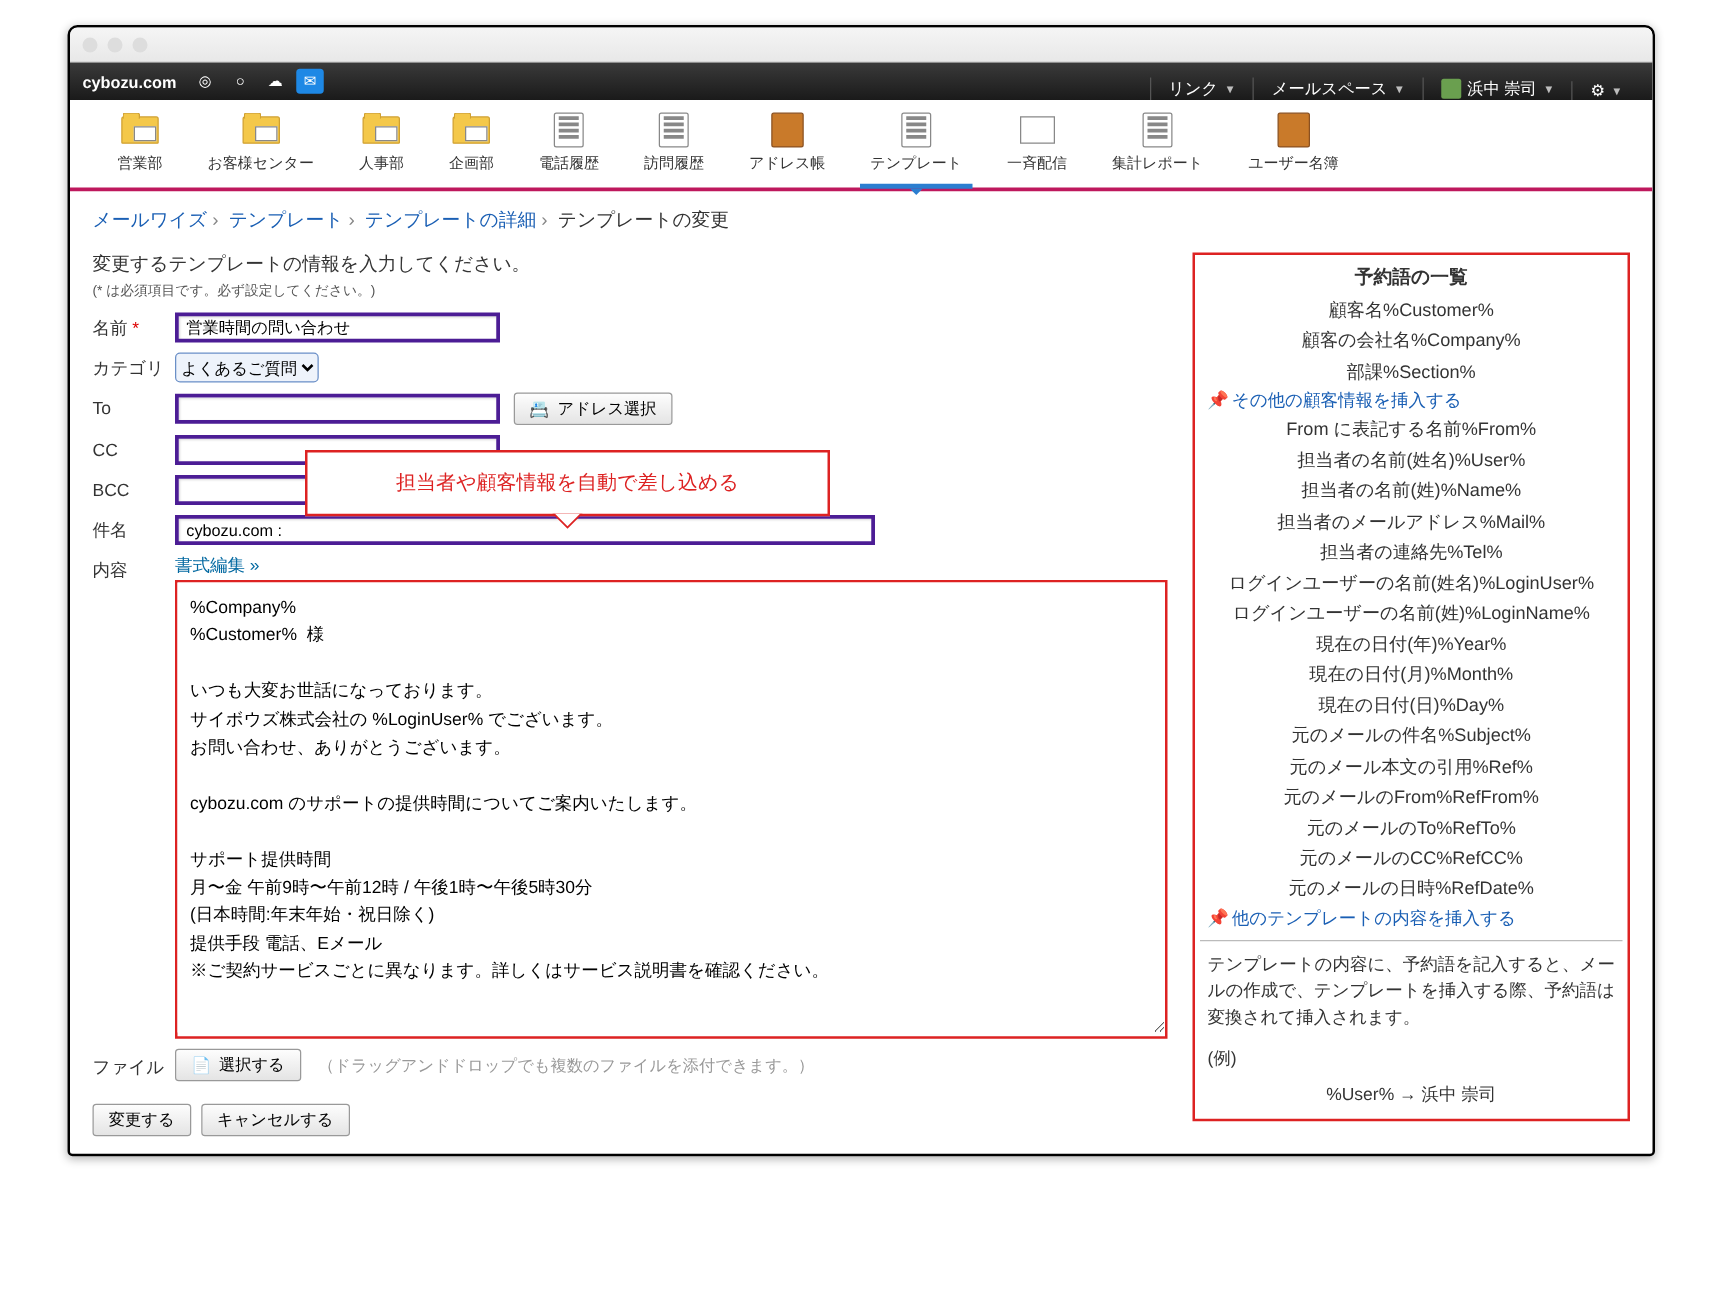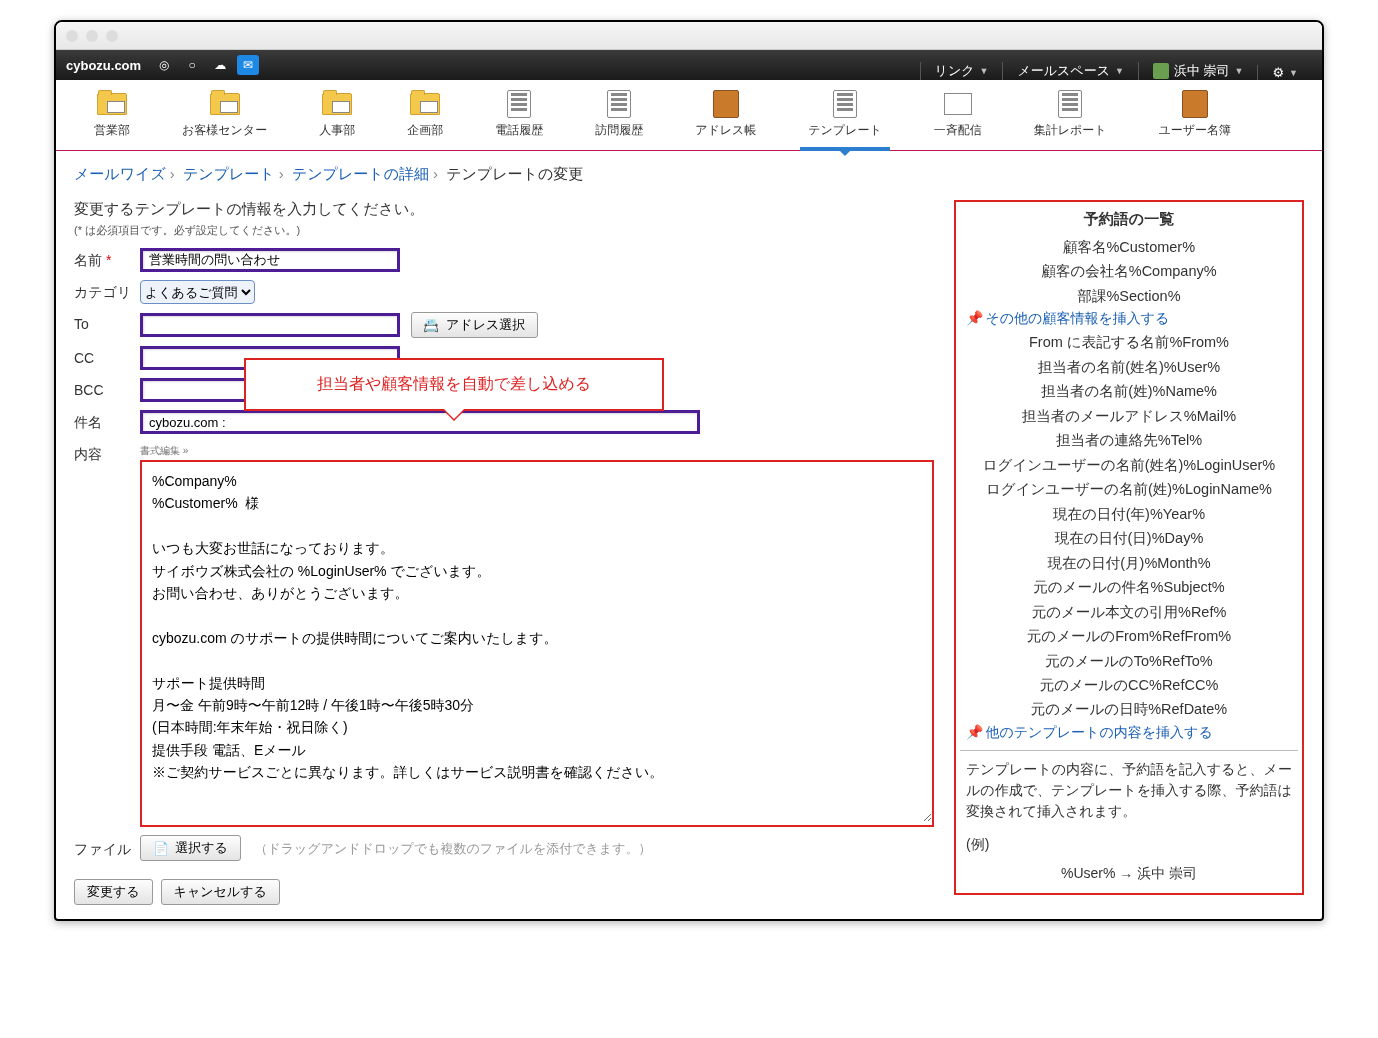--- a/index.html
+++ b/index.html
@@ -12,21 +12,21 @@
     .topbar { height: 30px; background: linear-gradient(#3a3a3a,#1a1a1a); display: flex; align-items: center; padding: 0 10px; color: #fff; font-size: 13px; }
     .brand { font-weight: bold; margin-right: 12px; }
     .topbar-icons { display: flex; gap: 6px; }
     .tb-icon { width: 22px; height: 20px; display:flex;align-items:center;justify-content:center; border-radius:3px; font-size:12px; cursor:pointer; }
     .tb-icon.mail { background:#1e88e5; }
     .topbar-right { margin-left: auto; display: flex; align-items: flex-end; height:100%; }
     .topbar-item { display:flex;align-items:center; padding: 0 14px; border-left:1px solid #555; cursor:pointer; gap:5px; }
     .topbar-item .chev { font-size:9px; opacity:.7;}
     .avatar { width:16px;height:16px;background:#6a9f4f;border-radius:2px; }
     
-    .navbar { display:flex; background:#fff; border-bottom:1px solid #be185d; padding: 6px 30px 0; gap: 36px; }
+    .navbar { display:flex; background:#fff; border-bottom:3px solid #be185d; padding: 6px 30px 0; gap: 20px; }
     .nav-item { display:flex;flex-direction:column;align-items:center; gap:4px; padding:4px 8px 8px; cursor:pointer; font-size:12px; color:#333; position:relative;}
     .nav-icon { width:36px;height:28px; display:flex;align-items:center;justify-content:center; }
     .folder { width:30px;height:22px; background:#f4c84a; border-radius:2px 2px 1px 1px; position:relative; border:1px solid #d0a030; }
     .folder::before { content:''; position:absolute; top:-4px; left:0; width:12px;height:4px; background:#f4c84a; border:1px solid #d0a030; border-bottom:none; border-radius:2px 2px 0 0;}
     .folder .env { position:absolute; bottom:1px;right:1px; width:18px;height:12px; background:#fff; border:1px solid #888; }
     .pad-icon { width:24px;height:28px;background:#fff;border:1px solid #888; border-radius:2px; position:relative;}
     .pad-icon::before{content:'';position:absolute;top:2px;left:3px;right:3px;height:3px;background:#888;box-shadow:0 5px 0 #888,0 10px 0 #888,0 15px 0 #888;}
     .book-icon{width:26px;height:28px;background:#c97a2a;border:1px solid #8a5020;border-radius:2px;}
     .send-icon{width:28px;height:22px;background:#fff;border:1px solid #888;}
     .nav-item.active { border-bottom:4px solid #2b7ed0; margin-bottom:-1px;}
@@ -50,21 +50,21 @@
     .form-field { flex:1; }
     input[type=text].txt { height:24px; border:3px solid #4c1d95; padding:0 6px; font-size:13px; box-shadow: inset 1px 1px 2px rgba(0,0,0,0.15); }
     select.sel { height:24px; border:1px solid #6a8fc7; border-radius:4px; font-size:13px; background:#eef3fb;}
     .btn { height:26px; padding:0 12px; background:linear-gradient(#fdfdfd,#e4e4e4); border:1px solid #999; border-radius:3px; font-size:13px; cursor:pointer; display:inline-flex;align-items:center;gap:6px;}
     
     .callout { position:absolute; border:2px solid #d22; background:#fff; padding:14px 26px; text-align:center; font-size:16px; color:#d22; z-index:5; }
     .callout::after{content:'';position:absolute;top:100%;left:50%;transform:translateX(-50%);border:10px solid transparent;border-top-color:#fff;}
     .callout::before{content:'';position:absolute;top:100%;left:50%;transform:translateX(-50%);border:12px solid transparent;border-top-color:#d22;}
     .form-area{position:relative;}
     
-    .link { color:#737373; cursor:pointer; font-size:10px;}
+    .link { color:#0369a1; cursor:pointer; font-size:14px;}
     .textarea-wrap { border:2px solid #d22; margin-top:2px; }
     textarea.body { width:100%; height:360px; padding:8px 10px; border:none; font-size:14px; line-height:1.6; resize:vertical; font-family:inherit; outline:none; }
     
     .file-hint { color:#999; font-size:13px; margin-left:10px;}
     
     .actions { margin-top:18px; display:flex; gap:8px;}
     
     .right h3 { text-align:center; font-size:15px; font-weight:bold; padding:4px 0 6px; }
     .kw-row { display:flex; justify-content:center; padding:1px 2px; font-size:14.5px; line-height:1.55;}
     .kw-link { color:#1a5fb4; cursor:pointer; font-size:14px; padding:2px 2px; }
@@ -320,26 +320,26 @@
             </div>
             <div class="kw-row">
               <span>ログインユーザーの名前(姓)</span>
               <span>%LoginName%</span>
             </div>
             <div class="kw-row">
               <span>現在の日付(年)</span>
               <span>%Year%</span>
             </div>
             <div class="kw-row">
+              <span>現在の日付(月)</span>
+              <span>%Month%</span>
+            </div>
+            <div class="kw-row">
               <span>現在の日付(日)</span>
               <span>%Day%</span>
-            </div>
-            <div class="kw-row">
-              <span>現在の日付(月)</span>
-              <span>%Month%</span>
             </div>
             <div class="kw-row">
               <span>元のメールの件名</span>
               <span>%Subject%</span>
             </div>
             <div class="kw-row">
               <span>元のメール本文の引用</span>
               <span>%Ref%</span>
             </div>
             <div class="kw-row">

